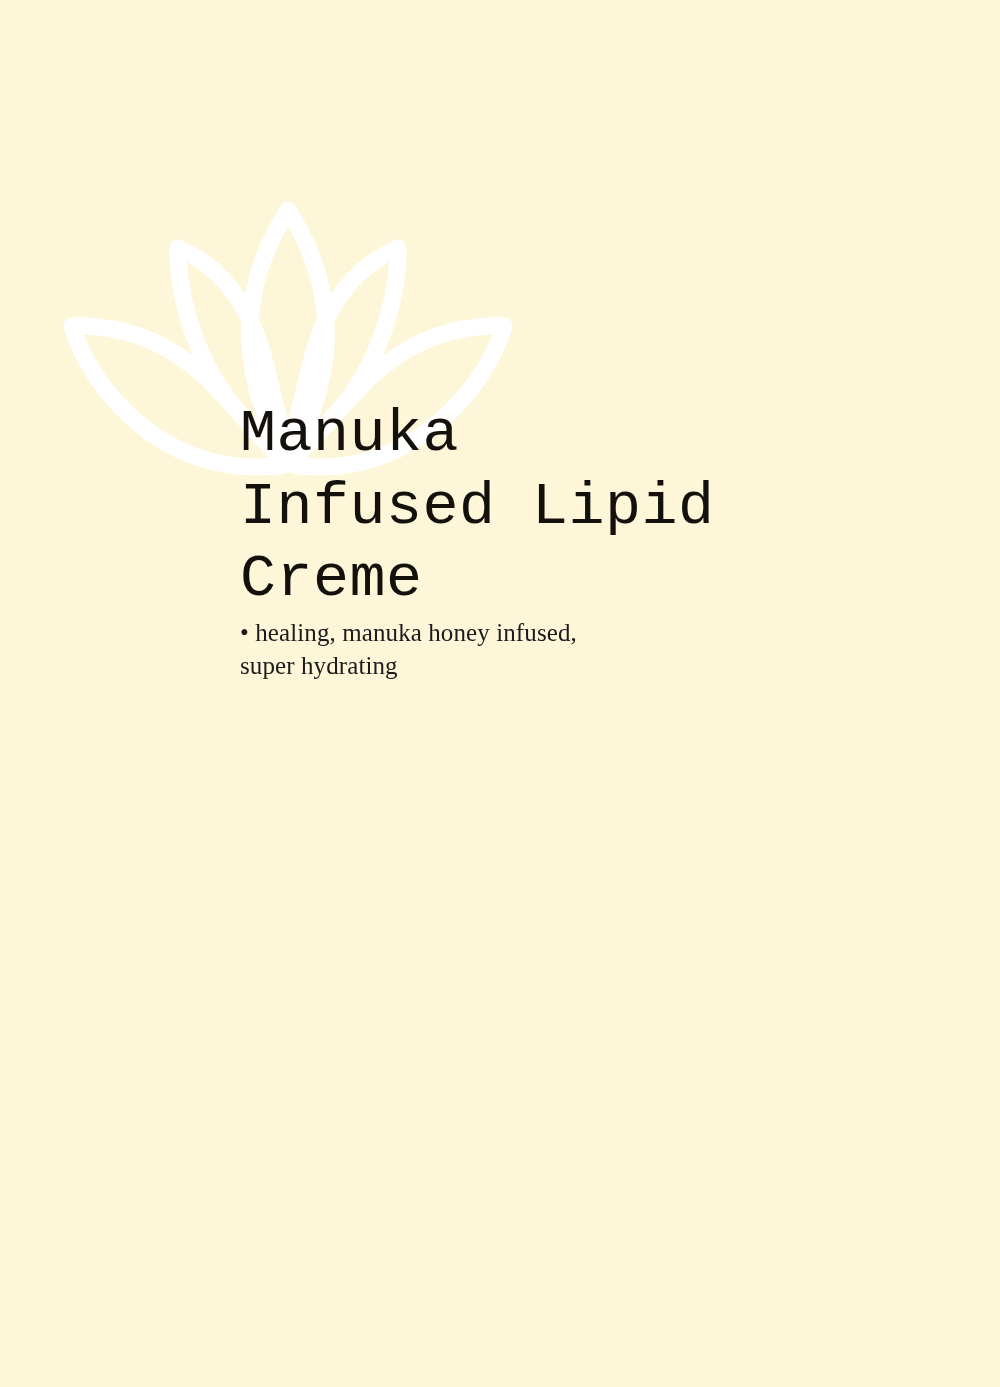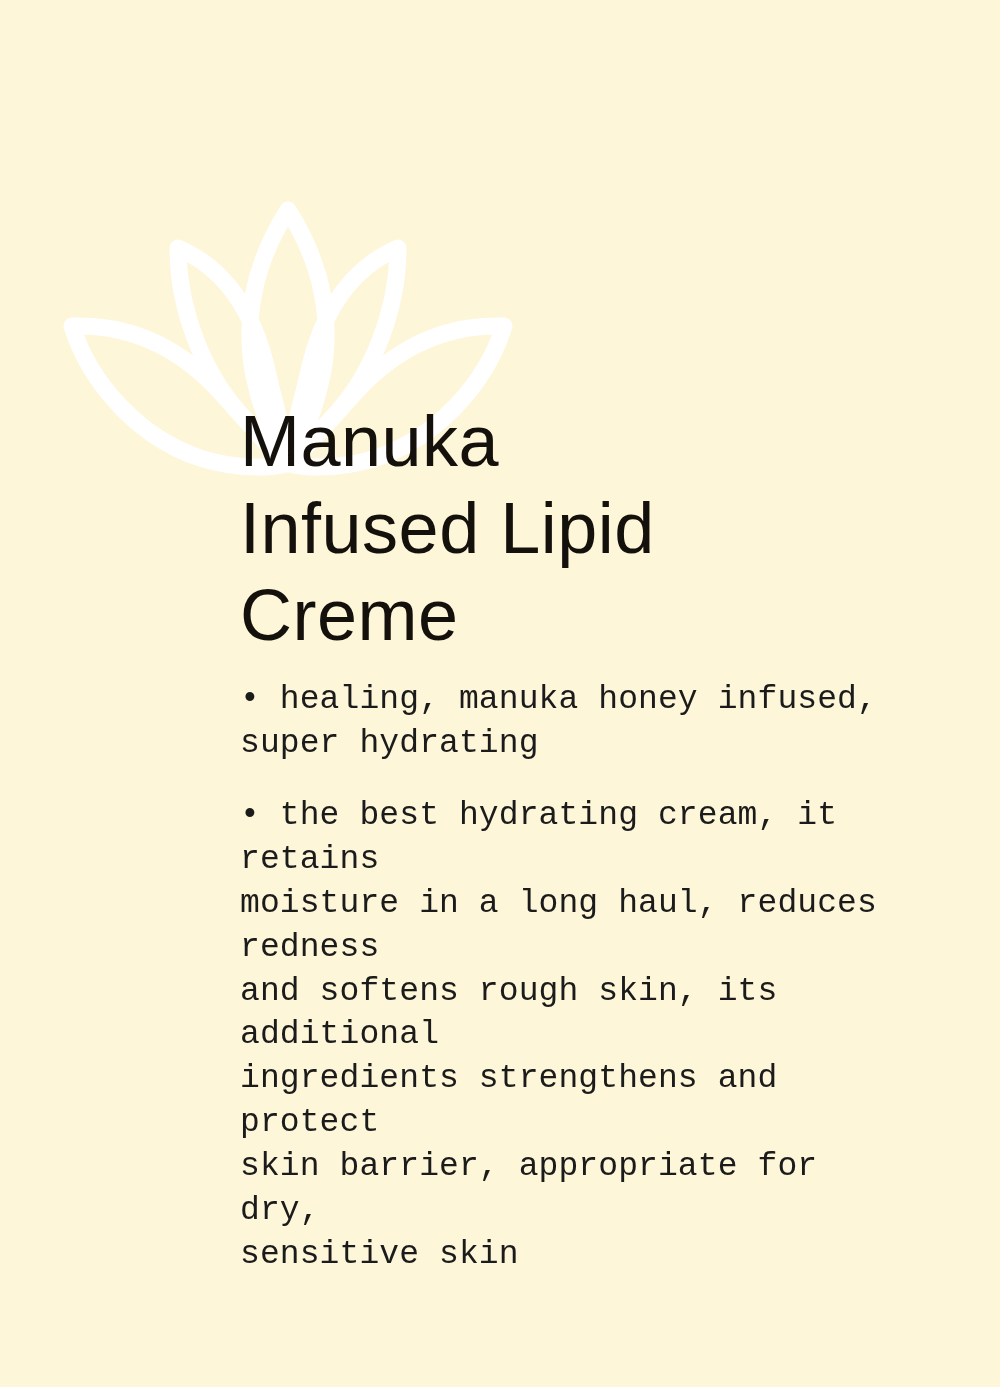--- a/index.html
+++ b/index.html
@@ -30,32 +30,32 @@
     height: 330px;
     pointer-events: none;
   }
   .content {
     position: absolute;
     left: 240px;
     top: 398px;
     width: 640px;
   }
   .title {
-    font-family: Liberation Sans, sans-serif;
+    font-family: Liberation Mono, monospace;
     font-weight: 400;
-    font-size: 72px;
+    font-size: 60px;
     line-height: 1.21;
     color: #14110d;
     letter-spacing: 0.5px;
-    margin: 0 0 19px 0;
+    margin: 0 0 0 0;
     white-space: pre-line;
   }
   .body-block {
-    font-family: Liberation Mono, monospace;
-    font-size: 33px;
+    font-family: Liberation Serif, serif;
+    font-size: 25px;
     line-height: 1.33;
     color: #1b1b1b;
     white-space: pre-line;
     letter-spacing: 0.1px;
   }
   .gap-1 { height: 28px; }
   .gap-2 { height: 30px; }
 </style>
 </head>
 <body>
@@ -74,22 +74,16 @@
     </svg>
   </div>
 
   <div class="content">
     <h1 class="title">Manuka
 Infused Lipid
 Creme</h1>
     <div class="body-block">• healing, manuka honey infused,
 super hydrating</div>
     <div class="gap-1"></div>
-    <div class="body-block">• the best hydrating cream, it retains
-moisture in a long haul, reduces redness
-and softens rough skin, its additional
-ingredients strengthens and protect
-skin barrier, appropriate for dry,
-sensitive skin</div>
     <div class="gap-2"></div>
   </div>
 
 </div>
 
 </body></html>

